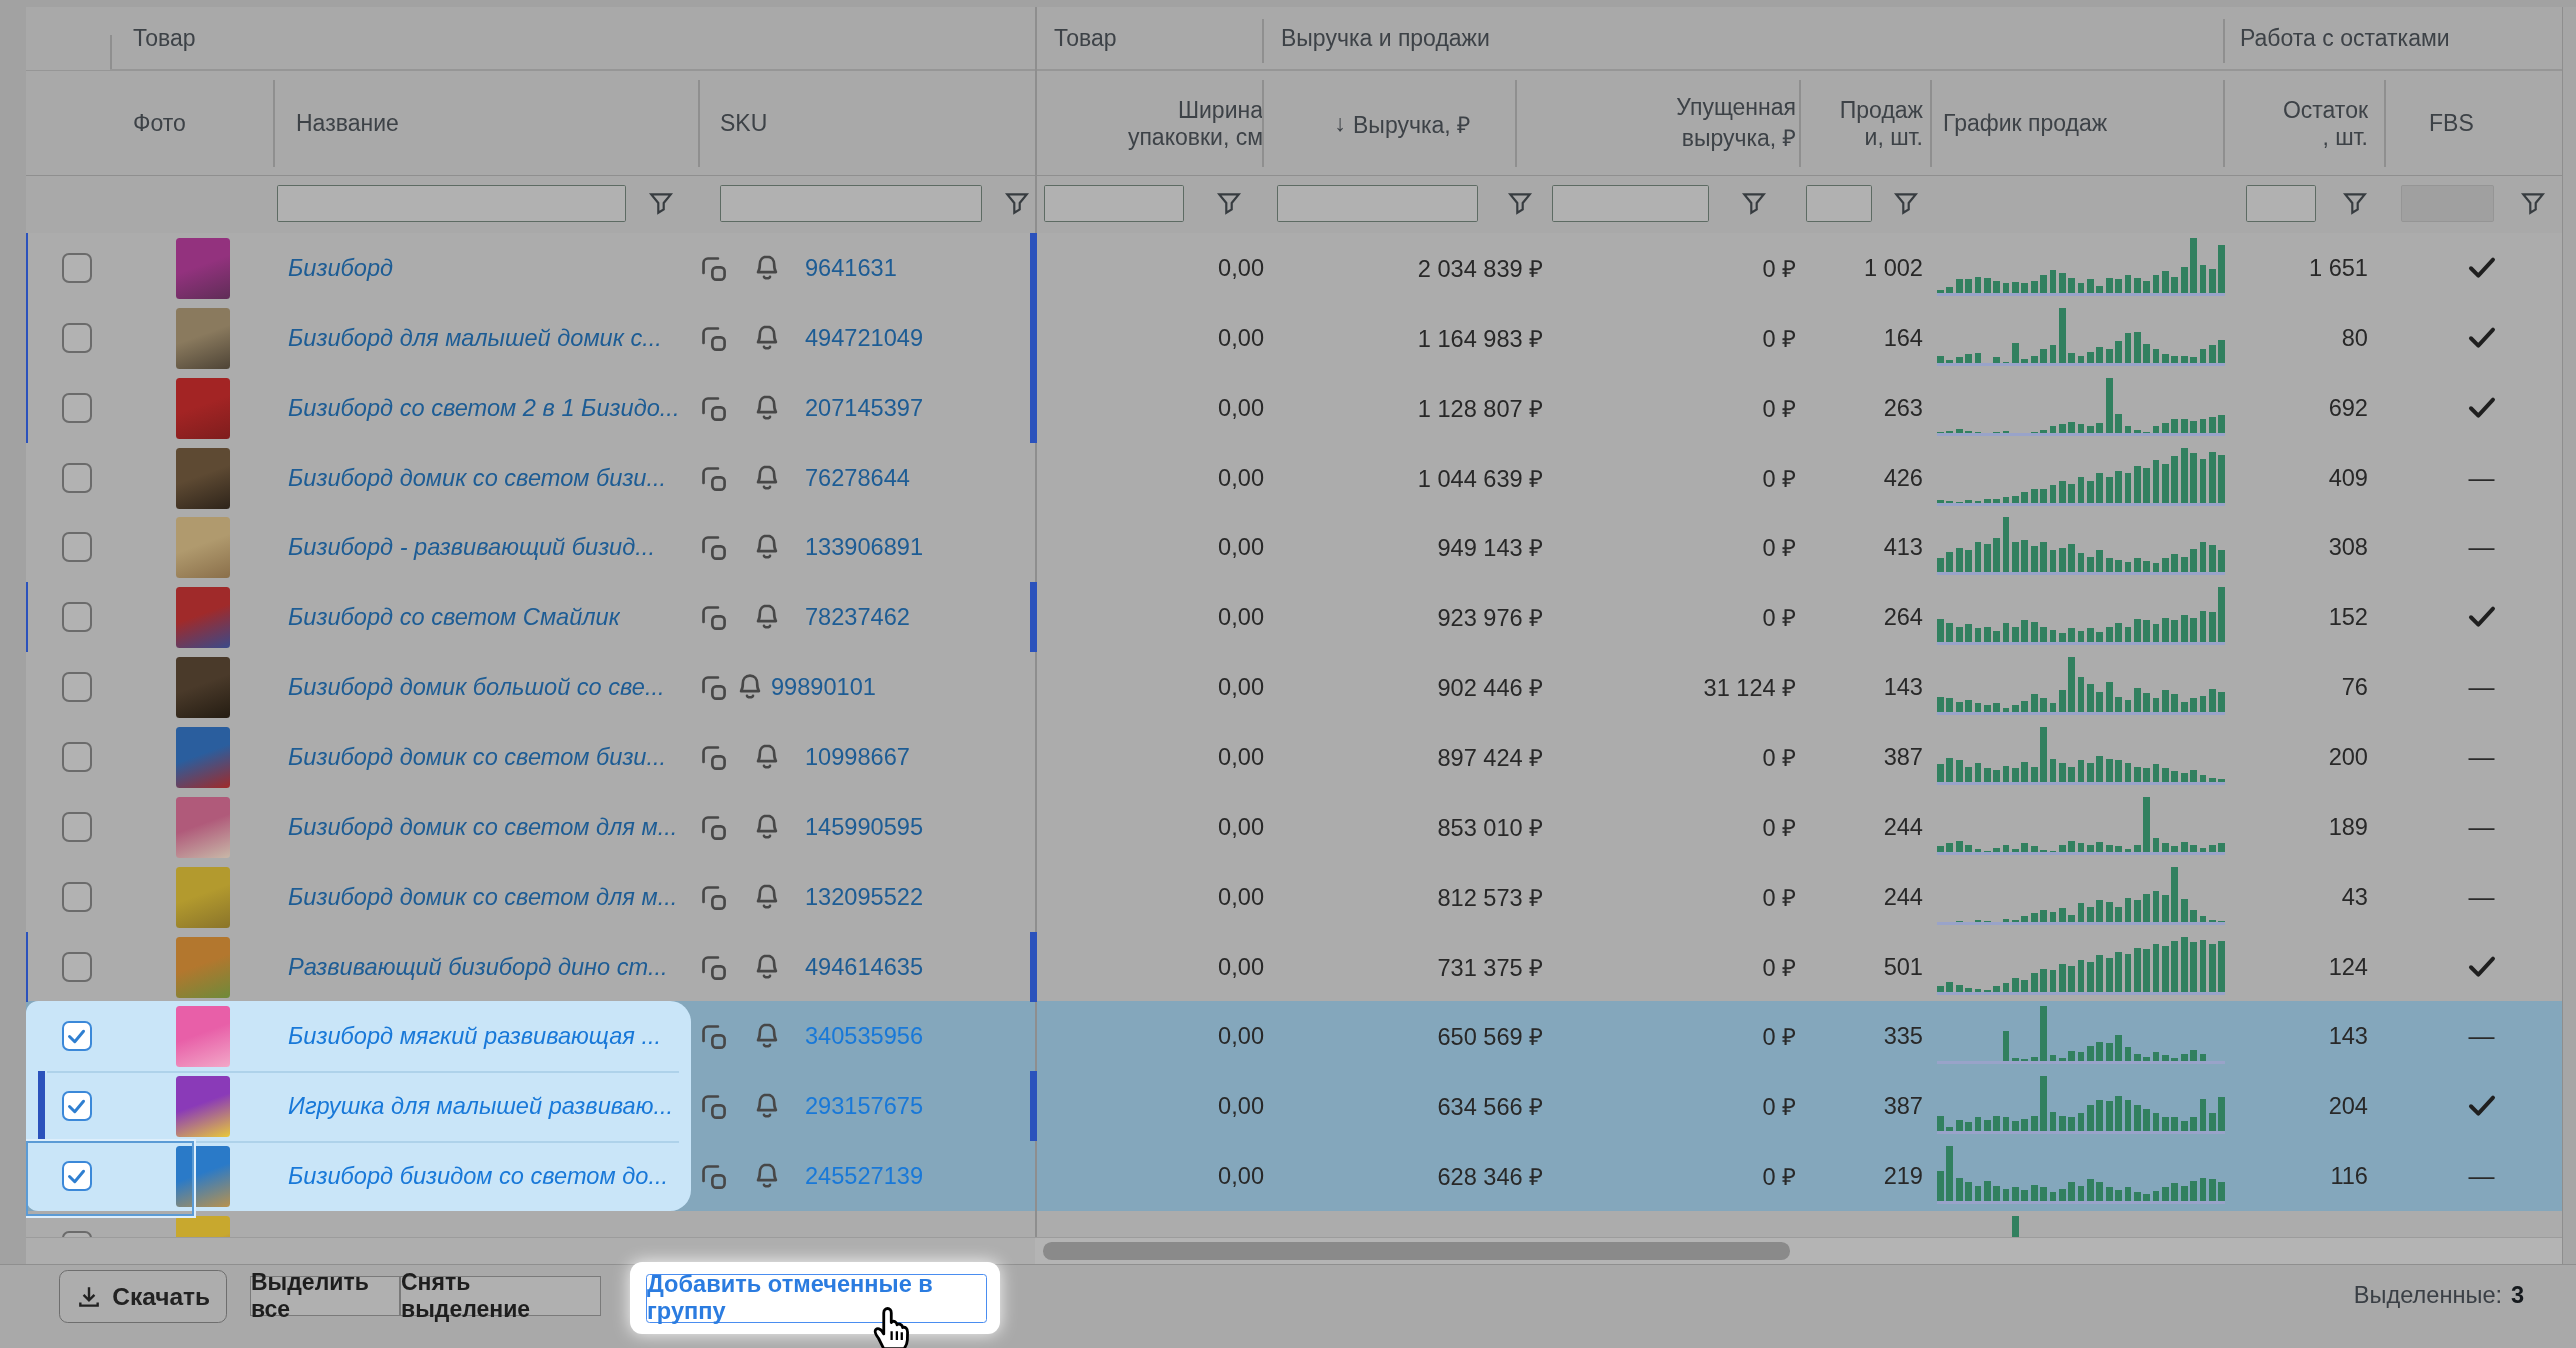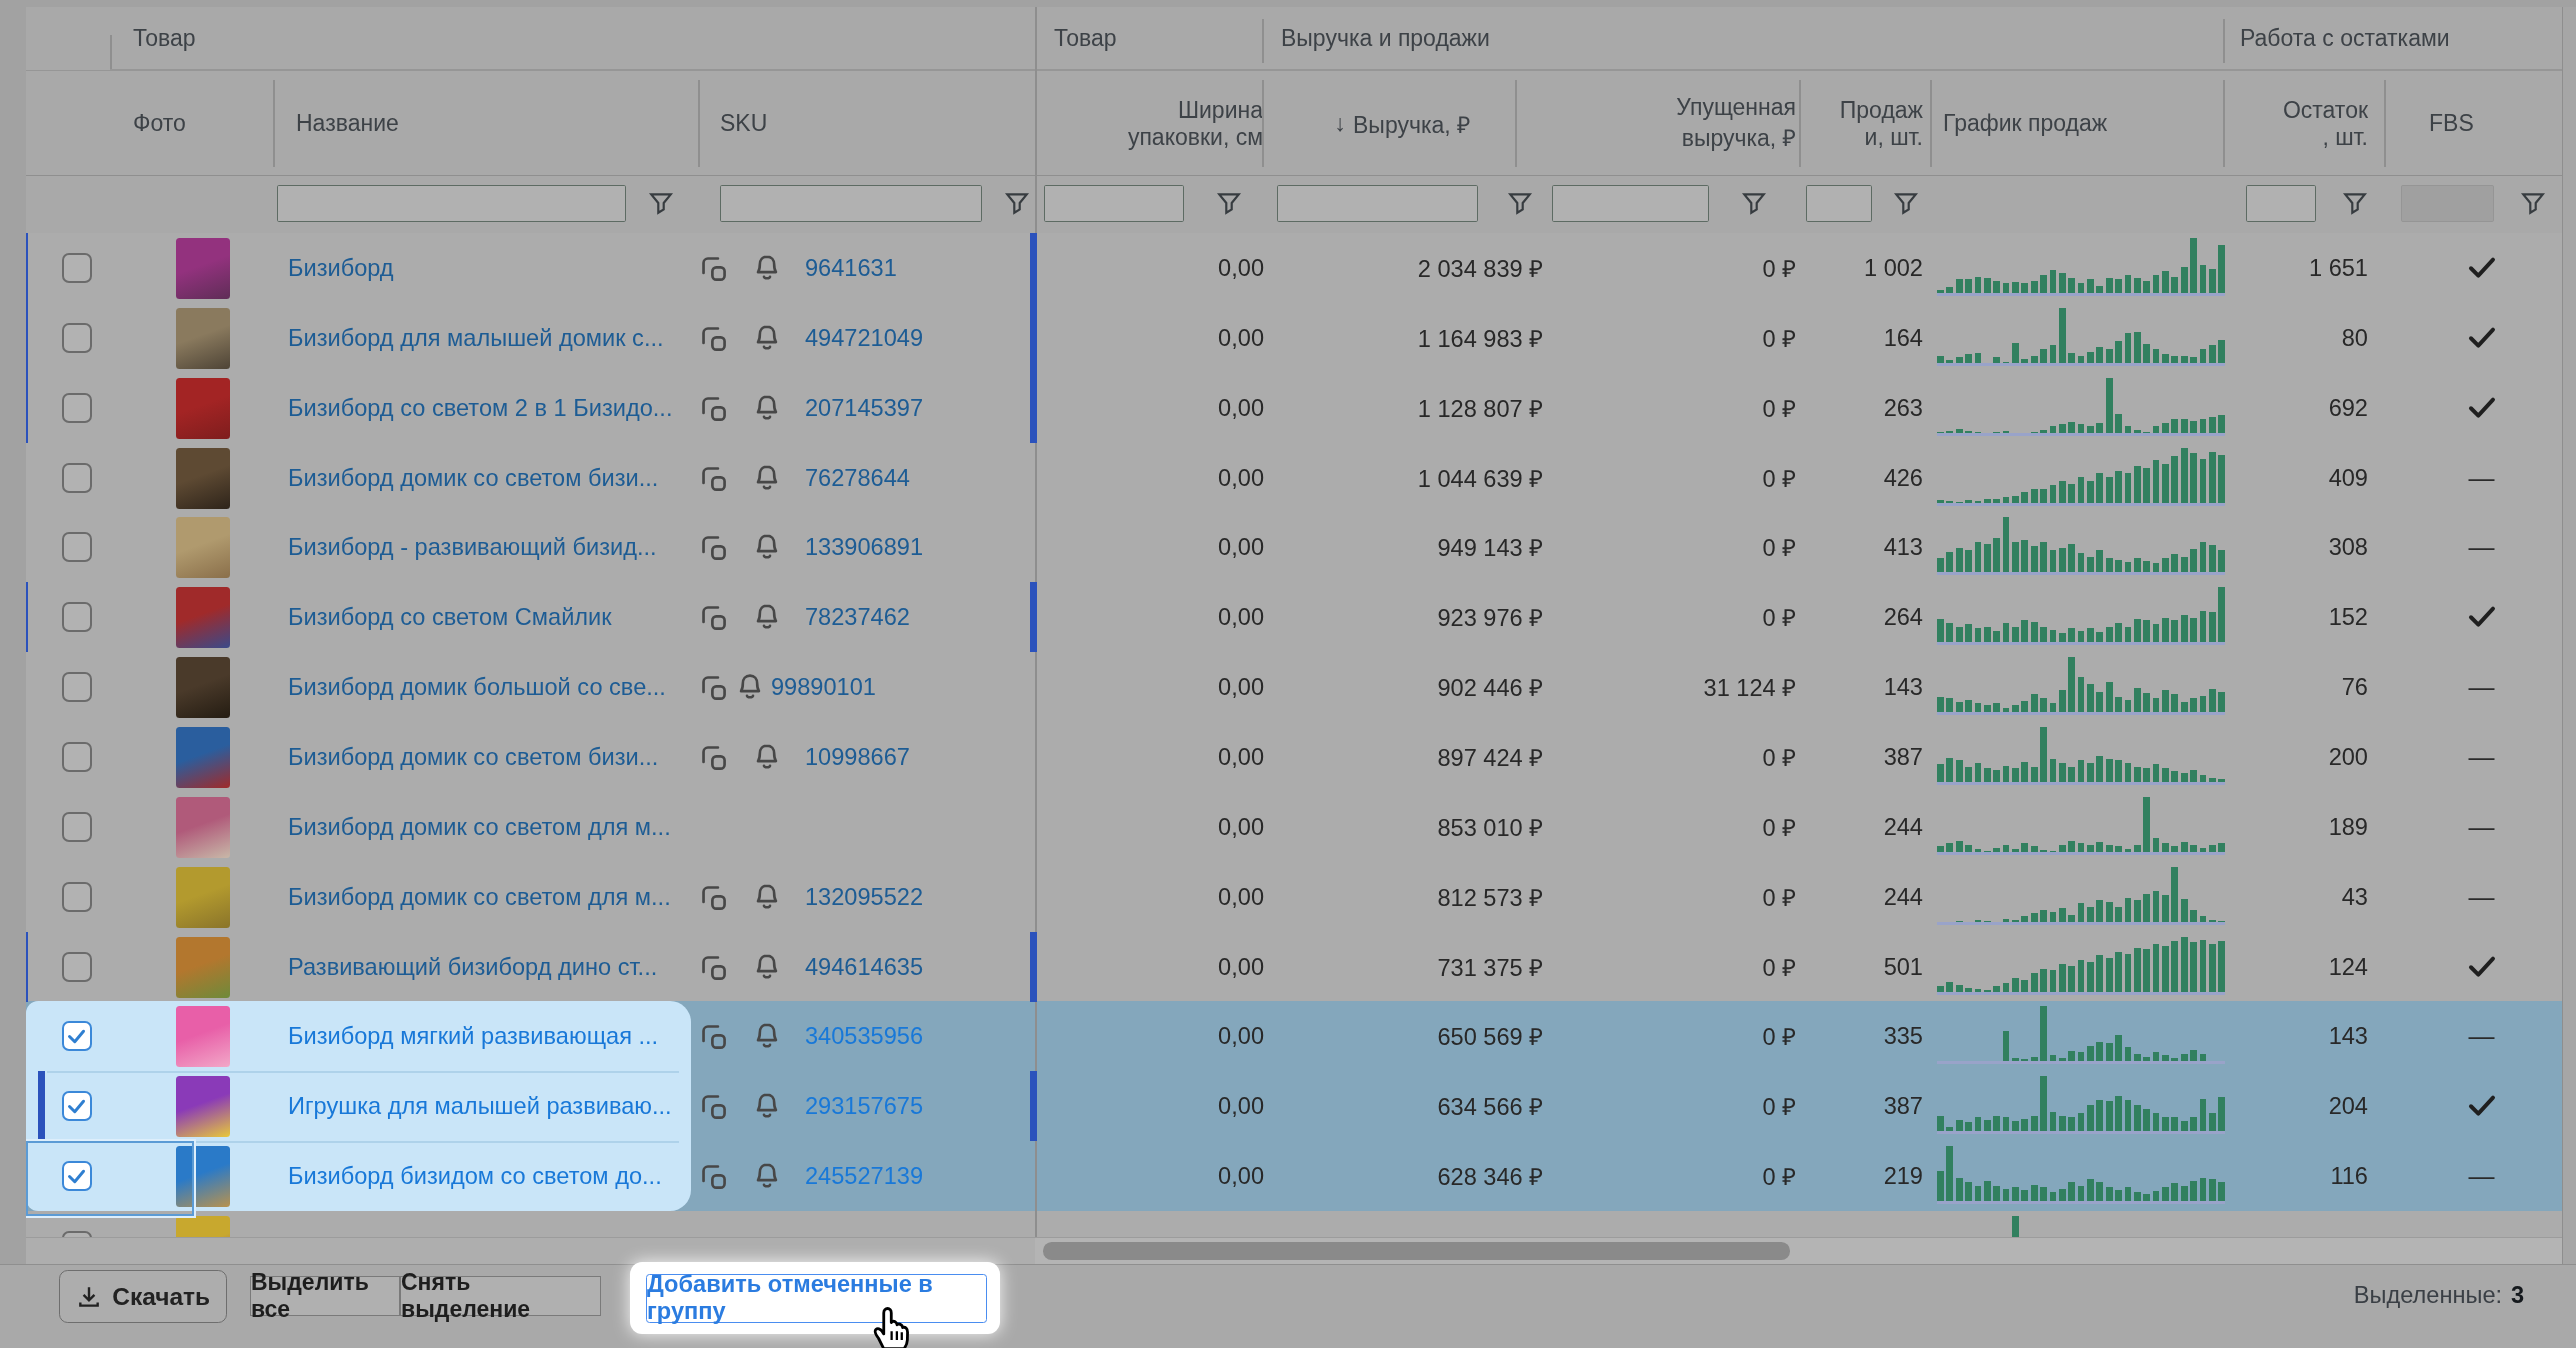--- a/index.html
+++ b/index.html
@@ -19,21 +19,21 @@
   .fin{position:absolute;top:185px;height:37px;background:#b1b1b1;border:1.7px solid #5d6b63;border-radius:1.7px;box-sizing:border-box;padding:0 7px;font-size:21px;color:#2b2b2b;outline:none;}
   .fin.disabled{background:#a0a0a0;border:0.9px solid #959595;}
   .funnel{position:absolute;top:190px;width:26px;height:26px;}
   
   .rows{position:absolute;left:26px;top:233px;width:2536px;height:1004px;overflow:hidden;background:#acacac;}
   .row{position:absolute;left:0;width:2536px;height:70px;border-bottom:0.9px solid #9c9c9c;background:#acacac;}
   .row.checked{background:#84a7bc;}
   .cell{position:absolute;top:0;height:70px;z-index:3;display:flex;align-items:center;box-sizing:border-box;}
   .c-check{left:17.5px;width:66px;justify-content:center;}
   .c-photo{left:124px;width:105px;justify-content:center;}
-  .c-name{left:262px;width:410px;}
+  .c-name{left:262px;width:410px;font-style:italic;}
   .c-sku{left:672px;width:362px;}
   .c-width{left:1009px;width:229px;justify-content:flex-end;}
   .c-rev{left:1236px;width:281px;justify-content:flex-end;}
   .c-lost{left:1515px;width:255px;justify-content:flex-end;}
   .c-sales{left:1773px;width:124px;justify-content:flex-end;}
   .c-chart{left:1911px;width:288px;align-items:flex-end;padding-bottom:8.7px;gap:2.6px;}
   .c-stock{left:2197px;width:145px;justify-content:flex-end;}
   .c-fbs{left:2403px;width:105px;justify-content:center;}
   .num{font-size:23.6px;color:#282828;white-space:nowrap;}
   .link{font-size:23.6px;color:#1d5c94;white-space:nowrap;overflow:hidden;text-overflow:ellipsis;max-width:100%;cursor:pointer;}
@@ -851,20 +851,35 @@
       <div class="cbx">
         
       </div>
     </div>
     <div class="cell c-photo">
       <div class="photo" style="background: linear-gradient(160deg, rgb(176, 90, 122) 45%, rgb(200, 184, 168));"></div>
     </div>
     <div class="cell c-name">
       <span class="link">Бизиборд домик со светом для м...</span>
     </div>
+    <div class="cell c-sku" style="gap:23px">
+      <span class="icon-btn">
+        <svg width="31" height="31" viewBox="0 0 28 28">
+              <path d="M18 5 H9 C6.8 5 5 6.8 5 9 V18" fill="none" stroke="#474747" stroke-width="2.4" stroke-linecap="round"></path>
+              <rect x="13" y="13" width="11" height="11" rx="3.5" fill="none" stroke="#474747" stroke-width="2.4"></rect>
+            </svg>
+      </span>
+      <span class="icon-btn">
+        <svg width="30" height="31" viewBox="0 0 24 26">
+              <path d="M12 3 C8.2 3 6 6 6 9.5 C6 14 4.5 16 4.5 16 H19.5 C19.5 16 18 14 18 9.5 C18 6 15.8 3 12 3 Z" fill="none" stroke="#474747" stroke-width="2.2" stroke-linejoin="round"></path>
+              <path d="M9.5 20 C10 21.6 14 21.6 14.5 20" fill="none" stroke="#474747" stroke-width="2.2" stroke-linecap="round"></path>
+            </svg>
+      </span>
+      <span class="link">145990595</span>
+    </div>
     <div class="cell c-width">
           <span class="num">0,00</span>
         </div>
     <div class="cell c-rev">
           <span class="num">853 010 ₽</span>
         </div>
     <div class="cell c-lost">
           <span class="num">0 ₽</span>
         </div>
     <div class="cell c-sales">

